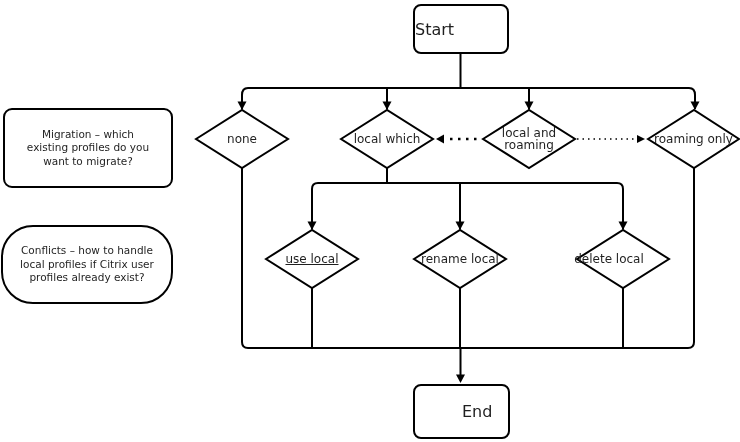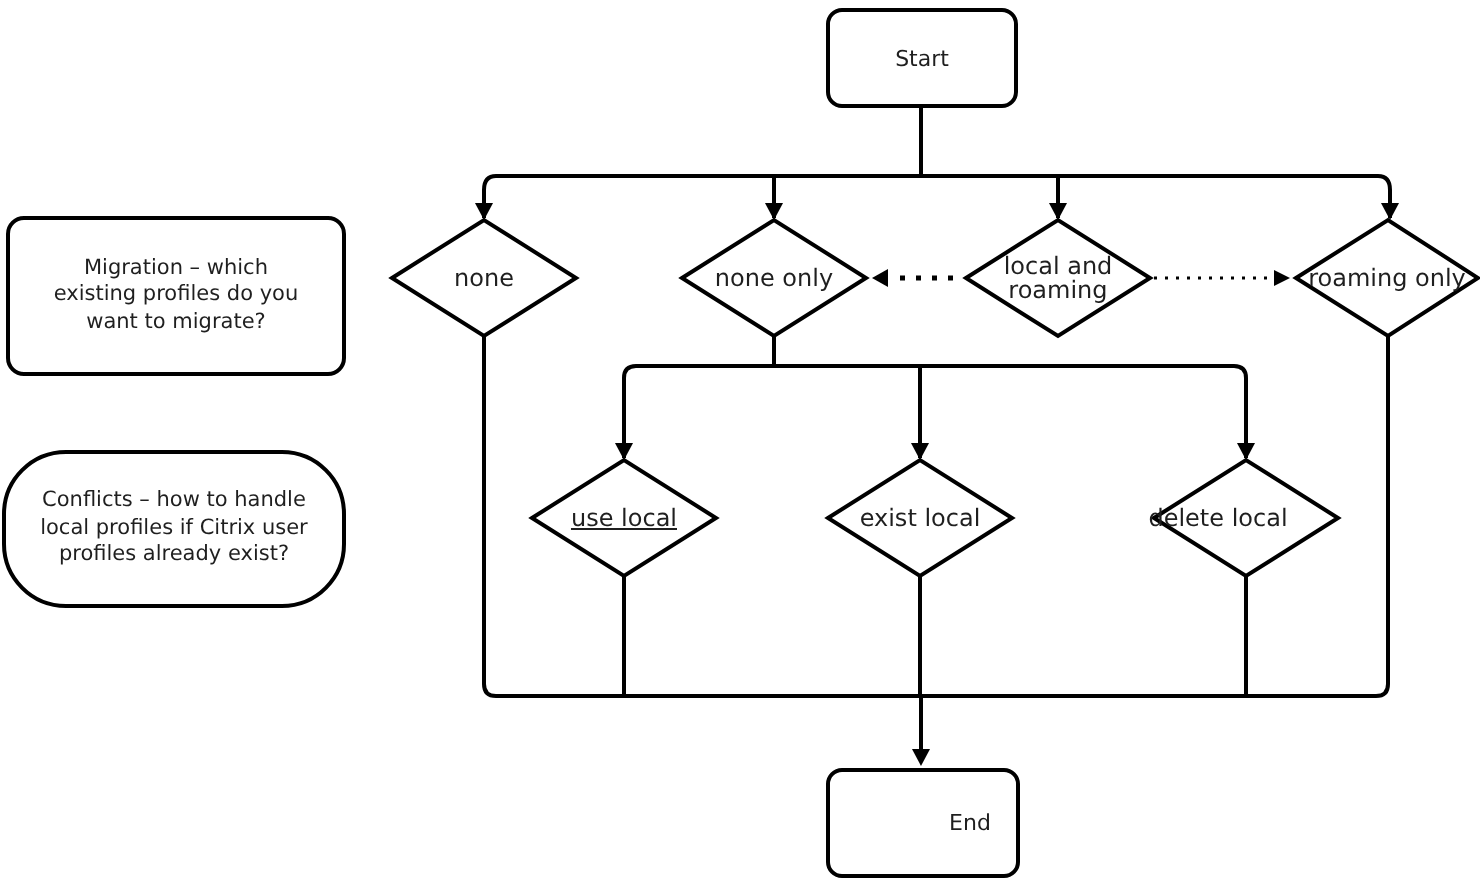--- a/index.html
+++ b/index.html
@@ -31,22 +31,22 @@
     color: #1f1f1f;
   }
   .terminator {
     position: absolute;
     box-sizing: border-box;
     border: 2px solid #000;
     border-radius: 8px;
     background: #fff;
     display: flex;
     align-items: center;
-    justify-content: center;
-    font-size: 11px;
+    justify-content: flex-start;
+    font-size: 16px;
     color: #1f1f1f;
   }
   .annotation {
     position: absolute;
     box-sizing: border-box;
     border: 2px solid #000;
     border-radius: 9px;
     background: #fff;
     display: flex;
     align-items: center;
@@ -102,27 +102,27 @@
   </svg>
 
   <div class="terminator" style="left:413px; top:4px; width:96px; height:50px;">
     <span>Start</span>
   </div>
   <div class="terminator" style="left:413px; top:384px; width:97px; height:55px;padding-left:47px;">
     <span>End</span>
   </div>
 
   <div class="node-label" style="left:196px; top:111px; width:92px; height:56px;">none</div>
-  <div class="node-label" style="left:341px; top:111px; width:92px; height:56px;">none only</div>
+  <div class="node-label" style="left:341px; top:111px; width:92px; height:56px;">local which</div>
   <div class="node-label" style="left:647px; top:111px; width:93px; height:56px;">roaming only</div>
   <div class="node-label" style="left:483px; top:111px; width:92px; height:56px;">local and
 roaming</div>
 
   <div class="node-label" style="left:266px; top:231px; width:92px; height:56px;text-decoration:underline;">use local</div>
-  <div class="node-label" style="left:414px; top:231px; width:92px; height:56px;">exist local</div>
+  <div class="node-label" style="left:414px; top:231px; width:92px; height:56px;">rename local</div>
   <div class="node-label" style="left:563px; top:231px; width:92px; height:56px;">delete local</div>
 
   <div class="annotation" style="left:3px; top:108px; width:170px; height:80px;">
     <span>Migration – which
 existing profiles do you
 want to migrate?</span>
   </div>
   <div class="annotation" style="left:1px; top:225px; width:172px; height:79px;border-radius:32px;">
     <span>Conflicts – how to handle
 local profiles if Citrix user

